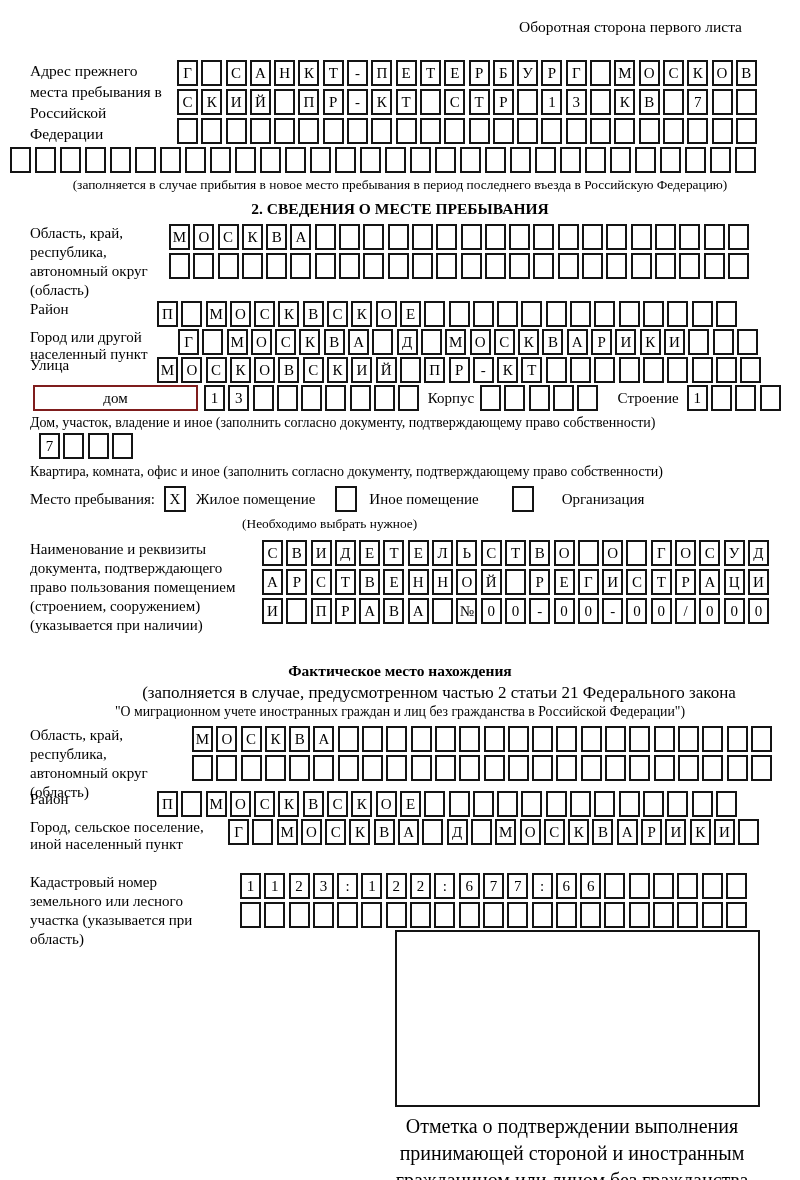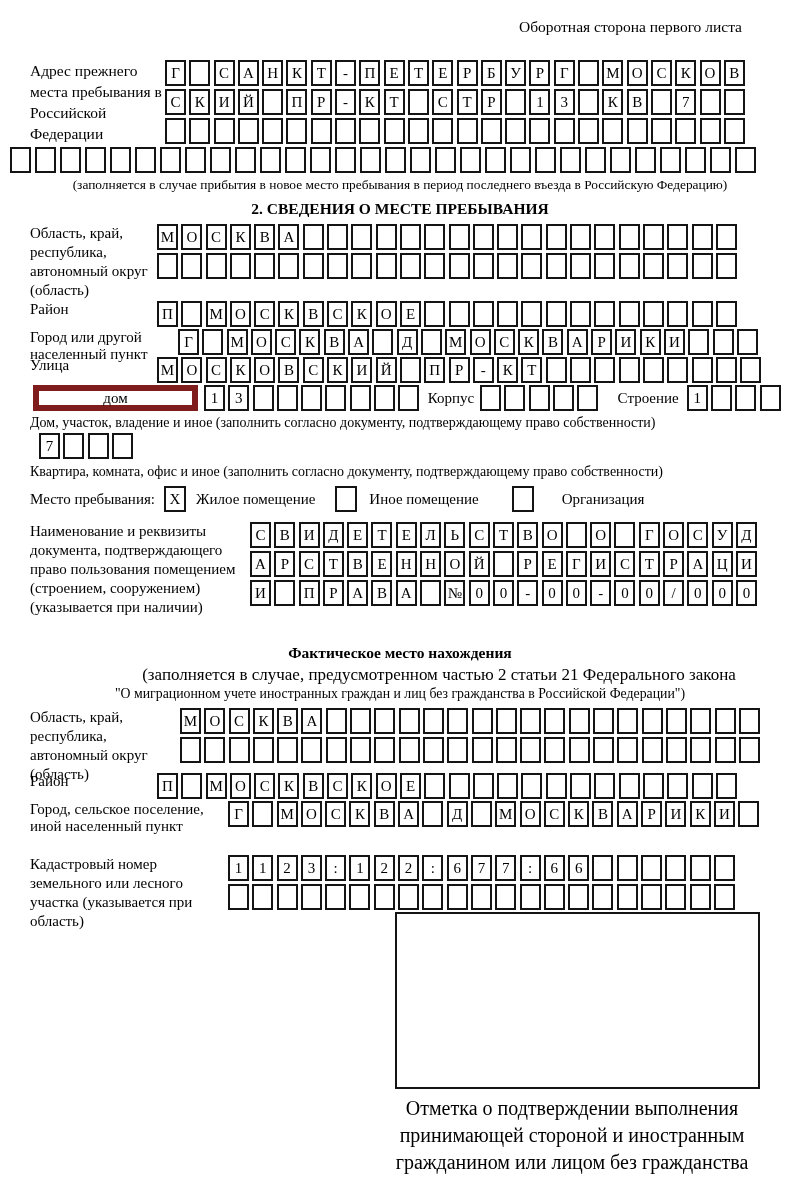--- a/index.html
+++ b/index.html
@@ -4,21 +4,21 @@
 <style>
   html,body { margin:0; padding:0; background:#ffffff; }
   .page {
     width:800px; height:1180px; background:#ffffff; color:#000;
     font-family:"Liberation Serif","DejaVu Serif",serif;
     position:relative; overflow:hidden; box-sizing:border-box;
     padding:18px 0 16px 30px;
   }
   .hdr-note { text-align:right; padding-right:58px; font-size:15.5px; }
 
-  .field { display:flex; align-items:flex-start; }
+  .field { display:flex; align-items:flex-start;gap:12px; }
   .label { font-size:15px; line-height:19px; flex:0 0 auto; }
   .lh21 { line-height:21px; font-size:15.5px; }
   .w135{width:135px} .w127{width:127px} .w148{width:148px}
   .w150{width:150px} .w198{width:198px} .w220{width:220px}
 
   .rows { display:flex; flex-direction:column; }
   .rows .boxrow + .boxrow { margin-top:3px; }
   .boxrow { height:26px; white-space:nowrap; }
   .cell {
     display:inline-block; box-sizing:border-box;
@@ -29,21 +29,21 @@
   .full-row { margin-left:-20px; margin-top:3px; }
   .full-row .cell { margin-right:4px; }
 
   .caption { font-size:13.4px; line-height:16px; }
   .cap-center { text-align:center; margin-left:-30px; }
   .sec-title { text-align:center; font-weight:bold; font-size:15.5px; margin-left:-30px; }
 
   .row-field { height:28px; display:flex; align-items:flex-start; }
   .row-field .label { line-height:17px; }
   .rect {
-    box-sizing:border-box; border:6px solid #7f1d1d; height:26px;
+    box-sizing:border-box; border:2px solid #7f1d1d; height:26px;
     display:inline-flex; align-items:center; justify-content:center;
     font-size:15px; vertical-align:top;
   }
   .inline-lbl { font-size:15px; line-height:26px; display:inline-block; vertical-align:top; }
 
   .stay { display:flex; align-items:flex-start; height:28px; font-size:15px; }
   .stay .txt { line-height:26px; }
   .chk {
     box-sizing:border-box; width:22px; height:26px; border:2px solid #141414;
     text-align:center; font-size:15px; line-height:22px; flex:0 0 auto;
@@ -118,20 +118,21 @@
 
   <div class="stay" style="margin-top:6px;">
     <span class="txt">Место пребывания:</span>
     <span class="chk" style="margin-left:9px;">X</span>
     <span class="txt" style="margin-left:10px;">Жилое помещение</span>
     <span class="chk" style="margin-left:20px;"></span>
     <span class="txt" style="margin-left:12px;">Иное помещение</span>
     <span class="chk" style="margin-left:33px;"></span>
     <span class="txt" style="margin-left:28px;">Организация</span>
   </div>
+  <div class="caption" style="margin-left:212px; margin-top:2px;">(Необходимо выбрать нужное)</div>
 
   <div class="field" style="margin-top:8px; height:114px;">
     <div class="label w220">Наименование и реквизиты документа, подтверждающего право пользования помещением (строением, сооружением) (указывается при наличии)</div>
     <div class="rows">
       <div class="boxrow"><span class="cell">С</span><span class="cell">В</span><span class="cell">И</span><span class="cell">Д</span><span class="cell">Е</span><span class="cell">Т</span><span class="cell">Е</span><span class="cell">Л</span><span class="cell">Ь</span><span class="cell">С</span><span class="cell">Т</span><span class="cell">В</span><span class="cell">О</span><span class="cell"></span><span class="cell">О</span><span class="cell"></span><span class="cell">Г</span><span class="cell">О</span><span class="cell">С</span><span class="cell">У</span><span class="cell">Д</span></div>
       <div class="boxrow"><span class="cell">А</span><span class="cell">Р</span><span class="cell">С</span><span class="cell">Т</span><span class="cell">В</span><span class="cell">Е</span><span class="cell">Н</span><span class="cell">Н</span><span class="cell">О</span><span class="cell">Й</span><span class="cell"></span><span class="cell">Р</span><span class="cell">Е</span><span class="cell">Г</span><span class="cell">И</span><span class="cell">С</span><span class="cell">Т</span><span class="cell">Р</span><span class="cell">А</span><span class="cell">Ц</span><span class="cell">И</span></div>
       <div class="boxrow"><span class="cell">И</span><span class="cell"></span><span class="cell">П</span><span class="cell">Р</span><span class="cell">А</span><span class="cell">В</span><span class="cell">А</span><span class="cell"></span><span class="cell">№</span><span class="cell">0</span><span class="cell">0</span><span class="cell">-</span><span class="cell">0</span><span class="cell">0</span><span class="cell">-</span><span class="cell">0</span><span class="cell">0</span><span class="cell">/</span><span class="cell">0</span><span class="cell">0</span><span class="cell">0</span></div>
     </div>
   </div>
 

